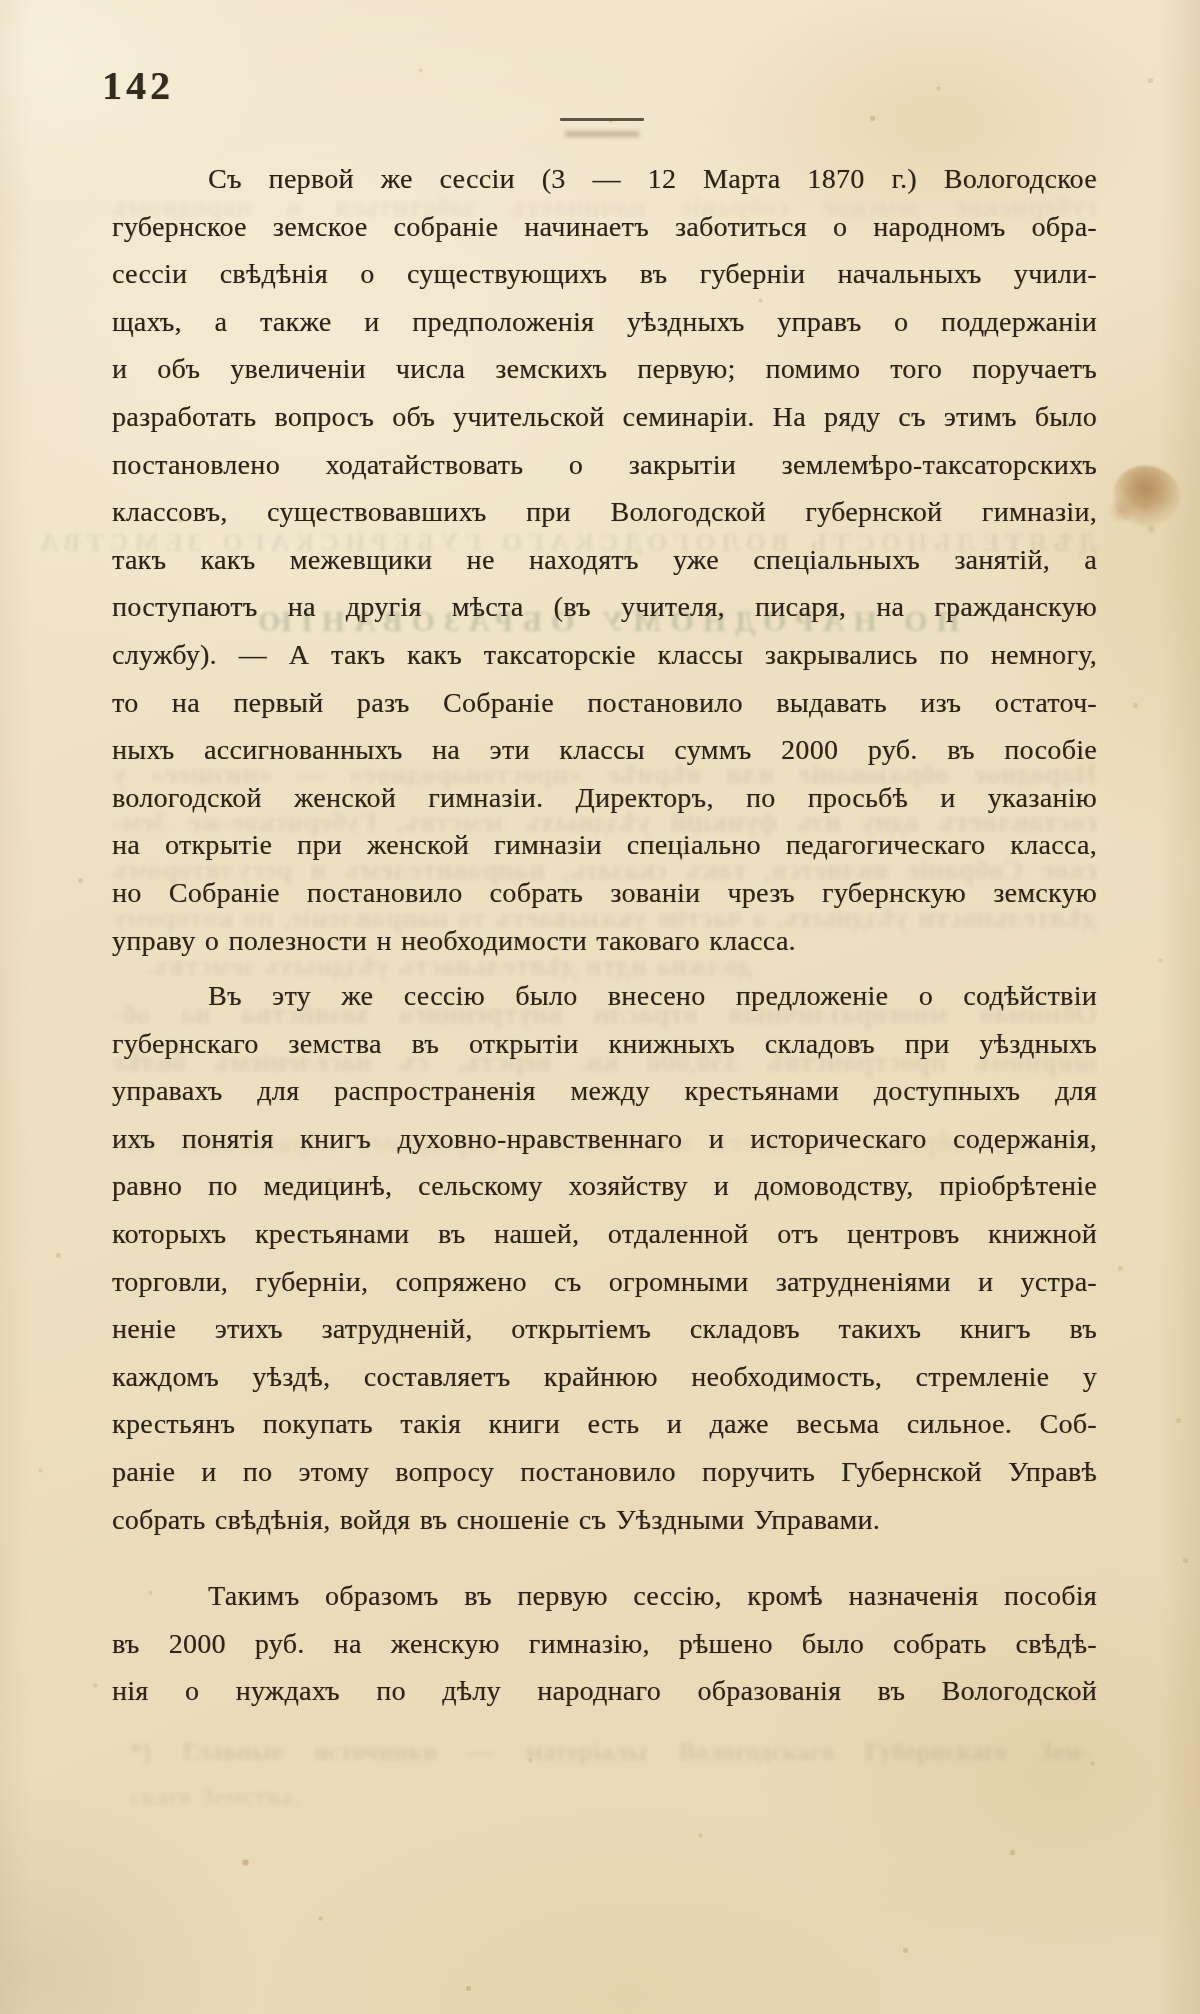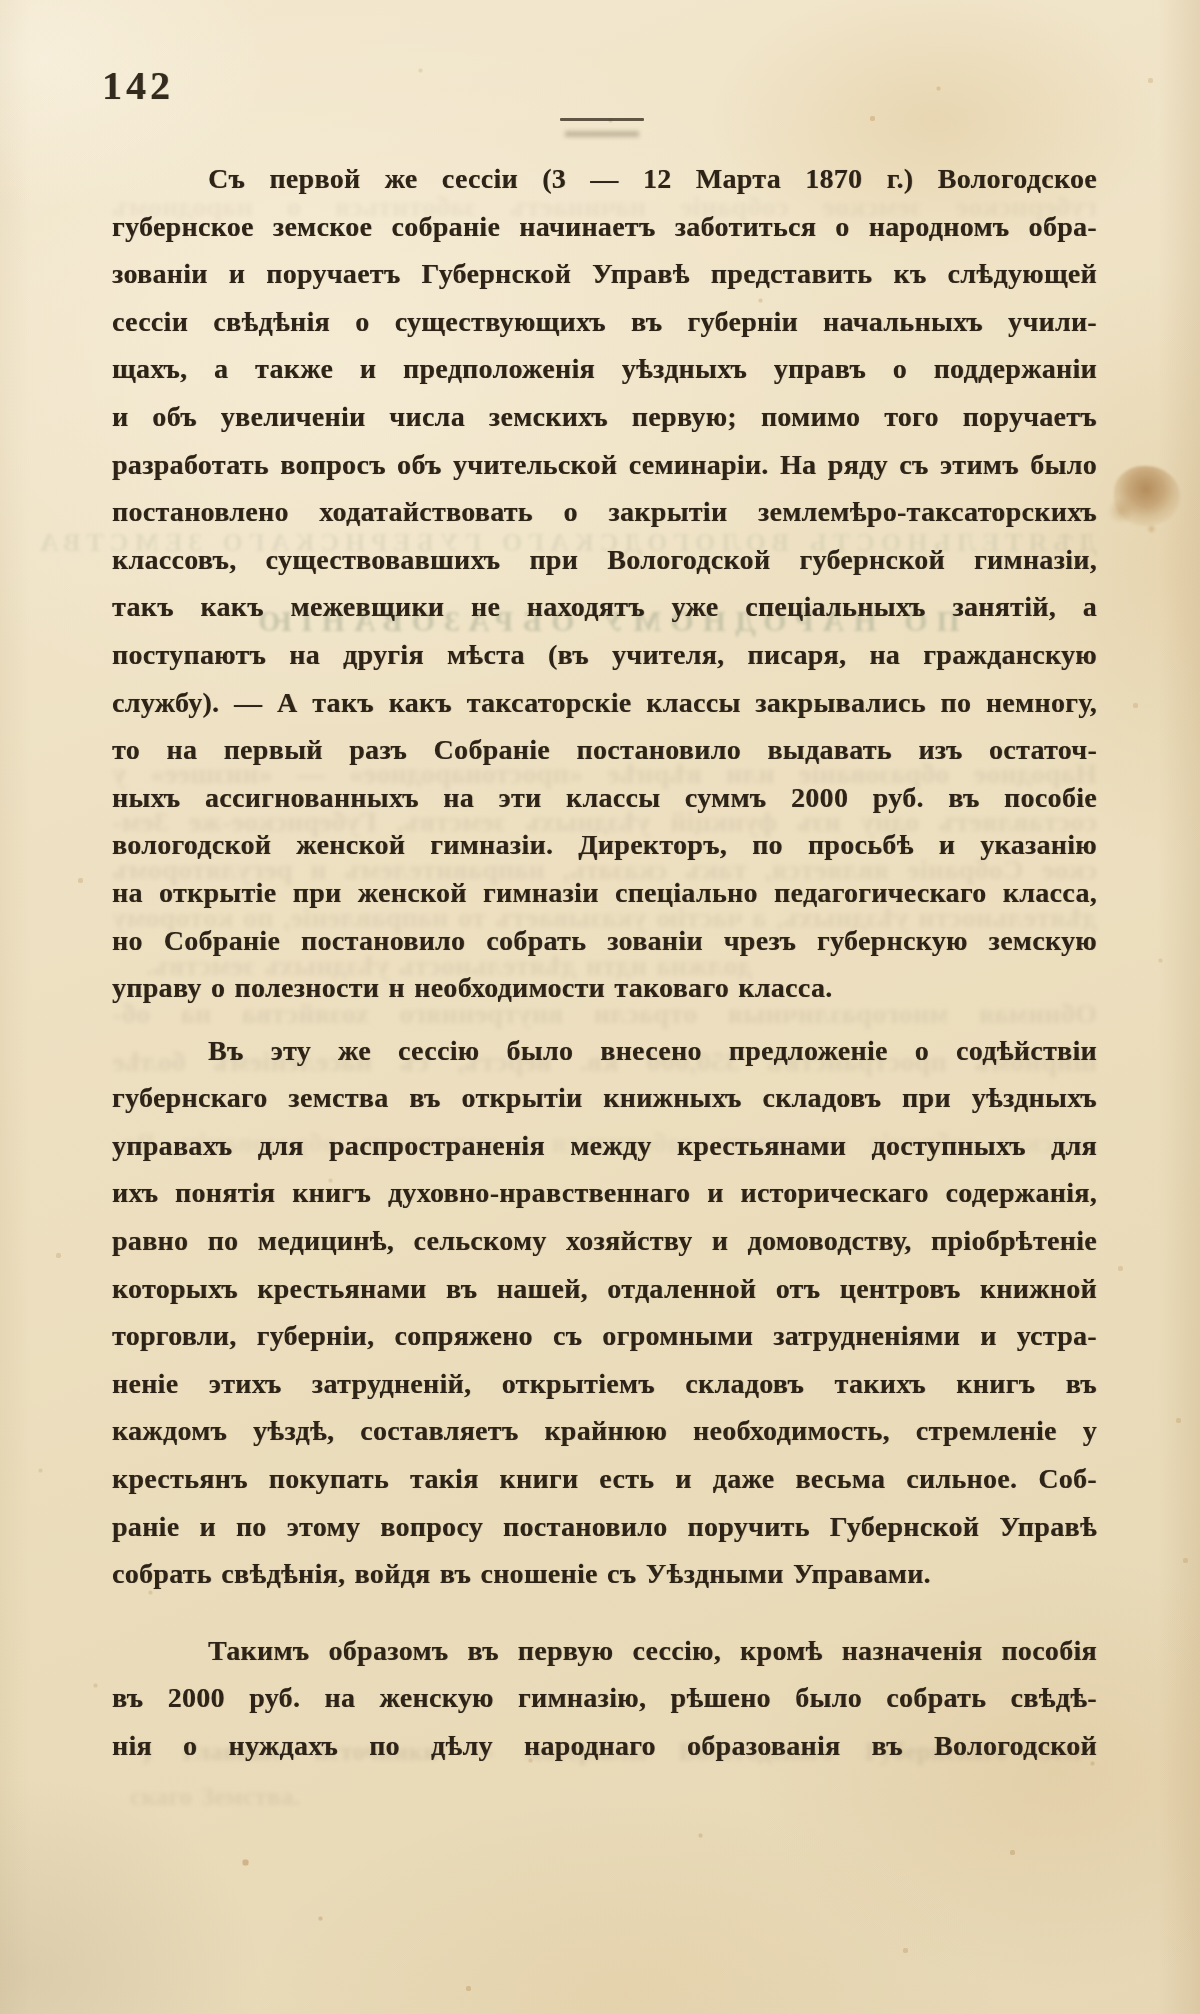--- a/index.html
+++ b/index.html
@@ -73,24 +73,24 @@
     background:#463b2c;opacity:.85;border-radius:1px;
   }
   .rule-ghost{
     position:absolute;top:131px;left:565px;width:74px;height:6px;
     background:rgba(125,112,88,.40);filter:blur(2px);
   }
 
   
   .text{position:absolute;left:112px;top:155px;width:985px;color:#2d2317;}
   .para{margin:0;}
-  .para.p2{margin-top:15px;}
+  .para.p2{margin-top:8px;}
   .para.p3{margin-top:29px;}
   .line{
-    height:47.6px;line-height:47.6px;font-size:28px;font-weight:700;
+    height:47.6px;line-height:47.6px;font-size:28px;font-weight:400;
     letter-spacing:.3px;word-spacing:2px;white-space:nowrap;
     text-align:justify;text-align-last:justify;
     text-shadow:.4px .4px .7px rgba(45,35,20,.42);
   }
   .line.indent{padding-left:96px;}
   .line.left{text-align-last:left;}
 
   
   .ghost{
     position:absolute;left:112px;width:985px;
@@ -132,21 +132,20 @@
 
   <div class="pagenum">142</div>
   <div class="rule"></div>
   <div class="rule-ghost"></div>
 
   <div class="text">
 
     <div class="para p1">
       <div class="line indent">Съ первой же сессіи (3 — 12 Марта 1870 г.) Вологодское</div>
       <div class="line">губернское земское собраніе начинаетъ заботиться о народномъ обра-</div>
-      <div class="line">зованіи и поручаетъ Губернской Управѣ представить къ слѣдующей</div>
       <div class="line">сессіи свѣдѣнія о существующихъ въ губерніи начальныхъ учили-</div>
       <div class="line">щахъ, а также и предположенія уѣздныхъ управъ о поддержаніи</div>
       <div class="line">и объ увеличеніи числа земскихъ первую; помимо того поручаетъ</div>
       <div class="line">разработать вопросъ объ учительской семинаріи. На ряду съ этимъ было</div>
       <div class="line">постановлено ходатайствовать о закрытіи землемѣро-таксаторскихъ</div>
       <div class="line">классовъ, существовавшихъ при Вологодской губернской гимназіи,</div>
       <div class="line">такъ какъ межевщики не находятъ уже спеціальныхъ занятій, а</div>
       <div class="line">поступаютъ на другія мѣста (въ учителя, писаря, на гражданскую</div>
       <div class="line">службу). — А такъ какъ таксаторскіе классы закрывались по немногу,</div>
       <div class="line">то на первый разъ Собраніе постановило выдавать изъ остаточ-</div>

